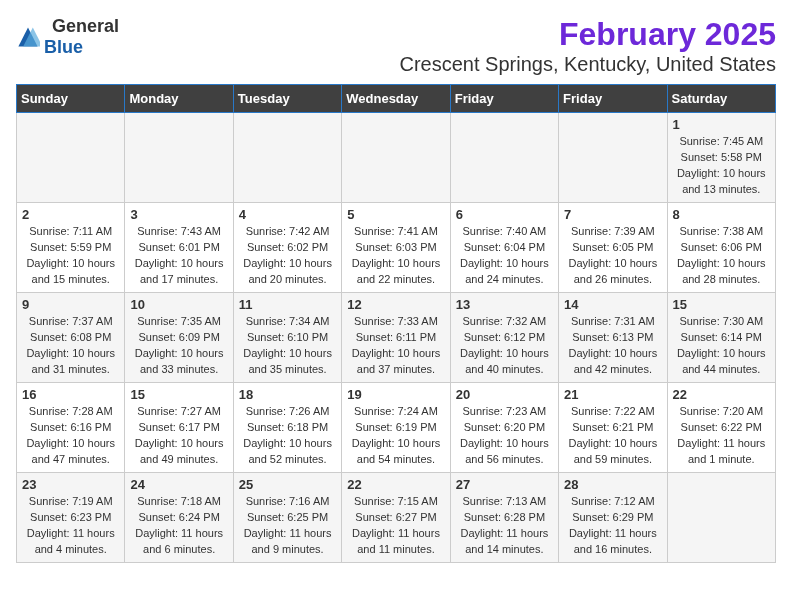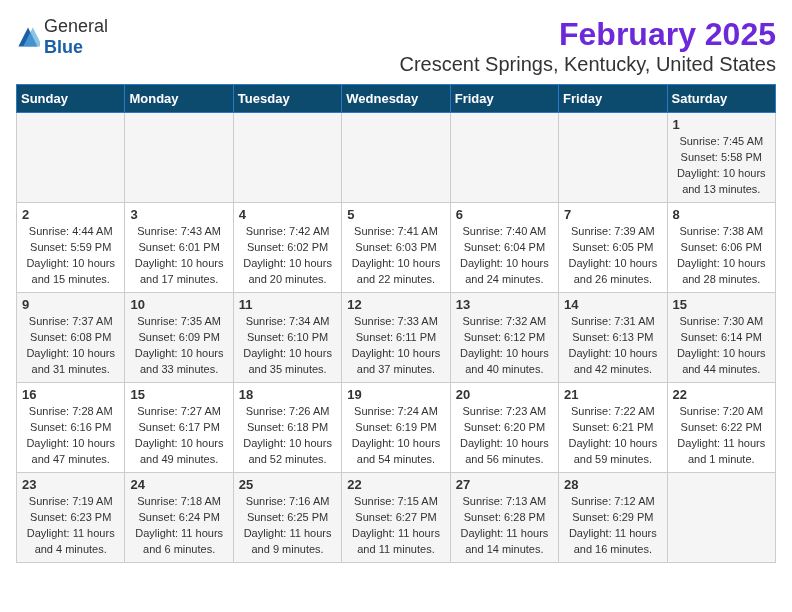--- a/index.html
+++ b/index.html
@@ -16,22 +16,23 @@
       align-items: flex-start;
       margin-bottom: 8px;
     }
     .logo {
       display: flex;
       align-items: center;
       gap: 4px;
     }
     .logo-text-general {
       font-size: 18px;
-      font-weight: normal;
+      font-weight: bold;
       color: #333;
+      margin-left: 8px;
     }
     .logo-text-blue {
       font-size: 18px;
       font-weight: bold;
       color: #1a5fa8;
     }
     .logo-icon {
       width: 24px;
       height: 24px;
     }
@@ -46,21 +47,21 @@
     .location-title {
       font-size: 20px;
       color: #333;
     }
     table {
       width: 100%;
       border-collapse: collapse;
       table-layout: fixed;
     }
     thead tr {
-      background-color: #0c4a6e;
+      background-color: #404040;
       border-radius: 8px;
     }
     thead th {
       color: #fff;
       font-size: 13px;
       font-weight: bold;
       padding: 6px 4px;
       text-align: left;
       border: 1px solid #2878c8;
     }
@@ -135,21 +136,21 @@
           <span class="day-num">1</span>
           <div class="day-info">Sunrise: 7:45 AM
 Sunset: 5:58 PM
 Daylight: 10 hours
 and 13 minutes.</div>
         </td>
       </tr>
       <tr>
         <td>
           <span class="day-num">2</span>
-          <div class="day-info">Sunrise: 4:44 AM
+          <div class="day-info">Sunrise: 7:11 AM
 Sunset: 5:59 PM
 Daylight: 10 hours
 and 15 minutes.</div>
         </td>
         <td>
           <span class="day-num">3</span>
           <div class="day-info">Sunrise: 7:43 AM
 Sunset: 6:01 PM
 Daylight: 10 hours
 and 17 minutes.</div>

